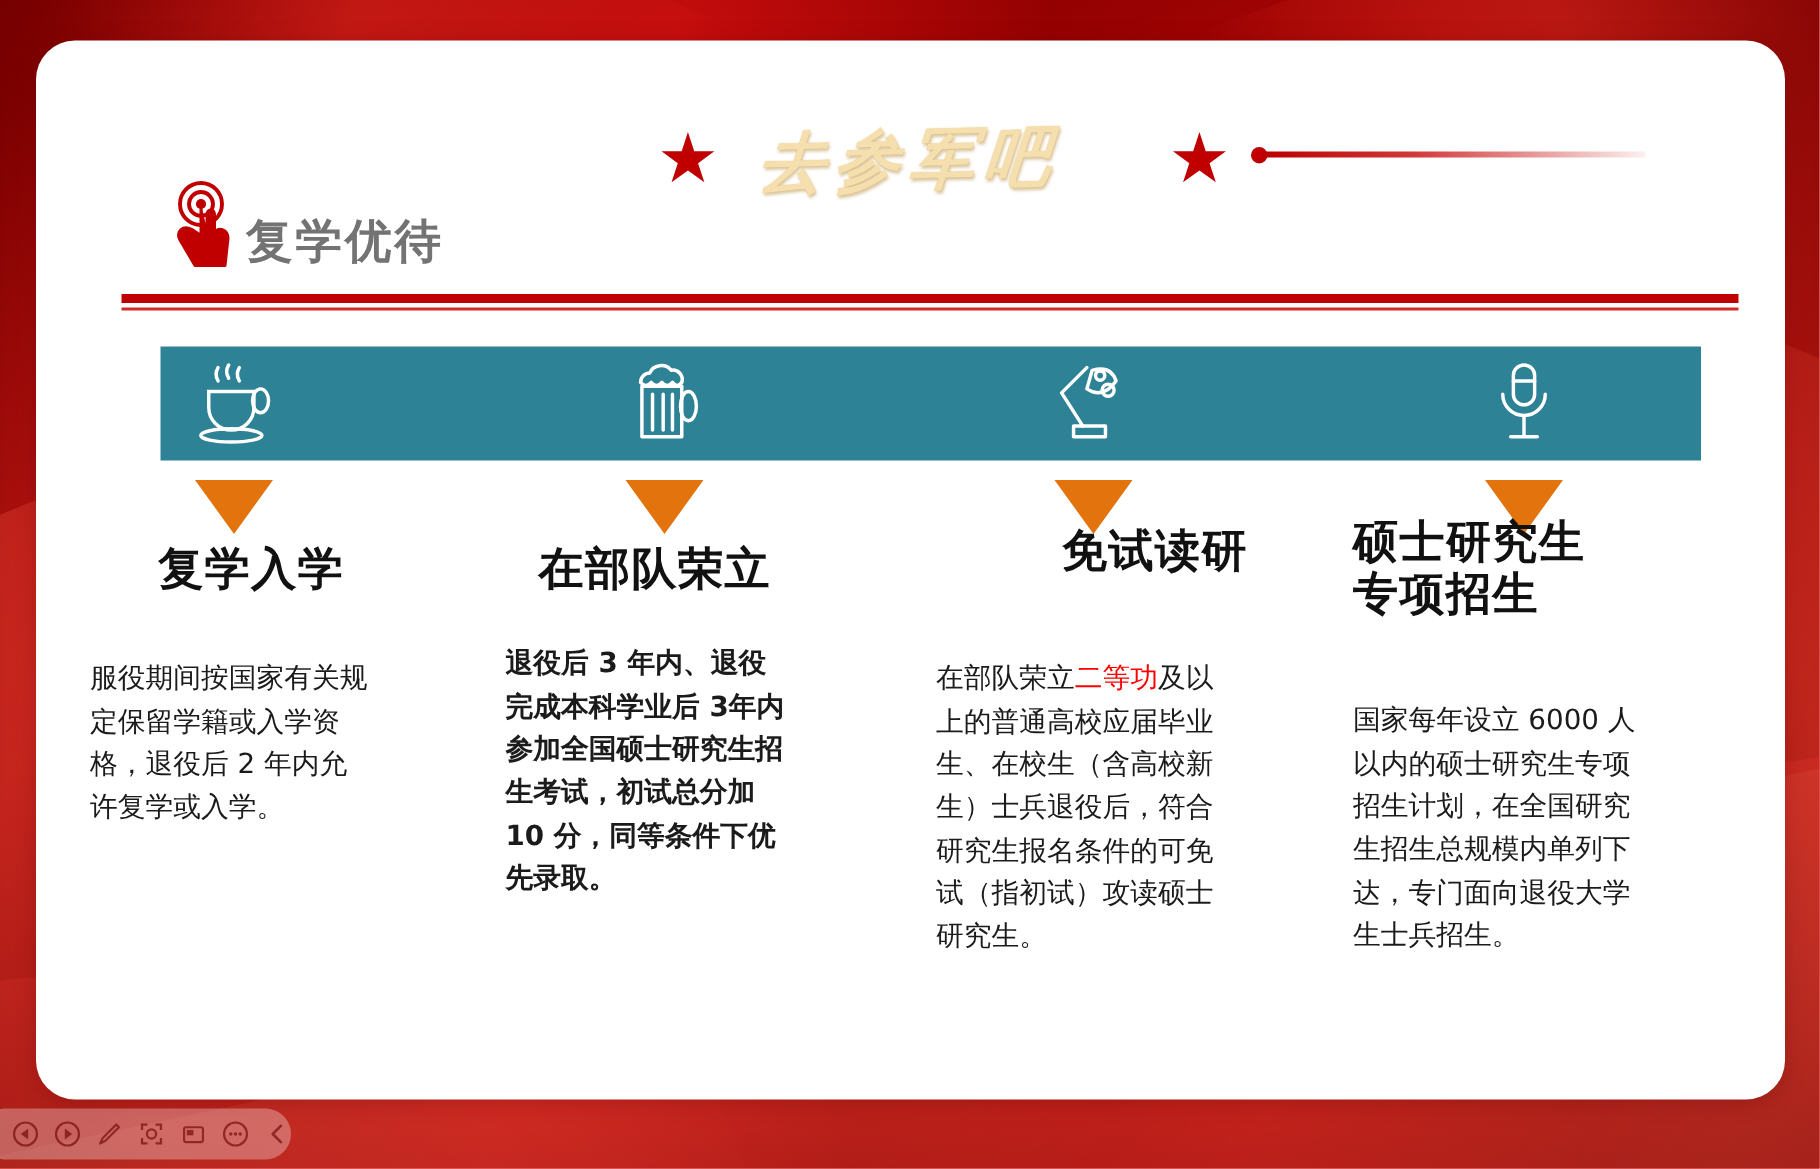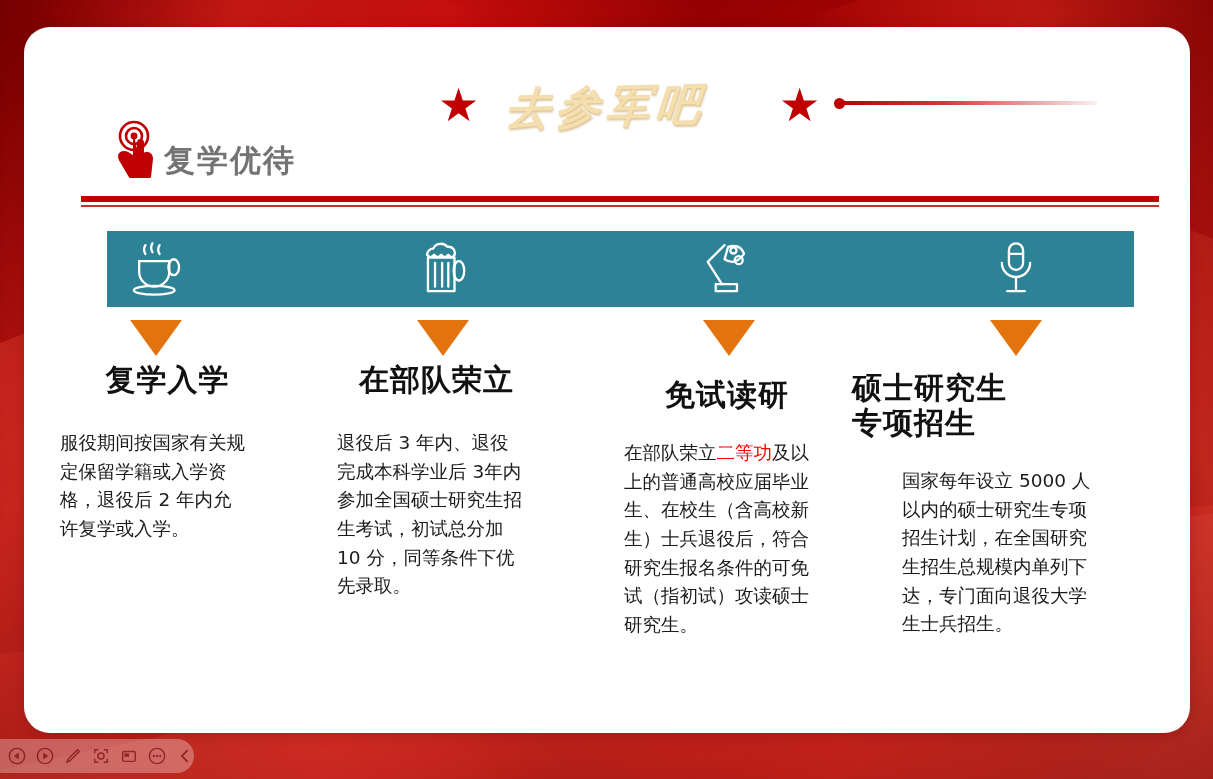--- a/index.html
+++ b/index.html
@@ -185,31 +185,31 @@
       </g>
     </svg>
   </span>
 
   <div class="tri" style="left:106px;"></div>
   <div class="tri" style="left:393px;"></div>
   <div class="tri" style="left:679px;"></div>
   <div class="tri" style="left:966px;"></div>
 
   <div class="col-head" style="left:36px; top:336px; width:215px; text-align:center;">复学入学</div>
-  <div class="col-body" style="left:36px; top:402px; width:190px;"><span>服役期间按国家有关规定保留学籍或入学资格，退役后 2 年内允许复学或入学。</span></div>
+  <div class="col-body" style="left:36px; top:412px; width:190px;"><span>服役期间按国家有关规定保留学籍或入学资格，退役后 2 年内允许复学或入学。</span></div>
 
   <div class="col-head" style="left:310px; top:336px; width:205px; text-align:center;">在部队荣立</div>
-  <div class="col-body" style="left:313px; top:402px; width:190px;"><span>退役后 3 年内、退役完成本科学业后 3年内参加全国硕士研究生招生考试，初试总分加 10 分，同等条件下优先录取。</span></div>
-
-  <div class="col-head" style="left:598px; top:351px; width:210px; text-align:center;">免试读研</div>
+  <div class="col-body" style="left:313px; top:402px; width:190px;font-weight:bold;"><span>退役后 3 年内、退役完成本科学业后 3年内参加全国硕士研究生招生考试，初试总分加 10 分，同等条件下优先录取。</span></div>
+
+  <div class="col-head" style="left:598px; top:324px; width:210px; text-align:right;">免试读研</div>
   <div class="col-body" style="left:600px; top:412px; width:200px;"><span>在部队荣立</span><span class="hl">二等功</span><span>及以上的普通高校应届毕业生、在校生（含高校新生）士兵退役后，符合研究生报名条件的可免试（指初试）攻读硕士研究生。</span></div>
 
-  <div class="col-head" style="left:828px; top:318px; width:230px;margin-top:26px;">硕士研究生
+  <div class="col-head" style="left:878px; top:318px; width:230px;">硕士研究生
 专项招生</div>
-  <div class="col-body" style="left:878px; top:440px; width:198px;"><span>国家每年设立 5000 人以内的硕士研究生专项招生计划，在全国研究生招生总规模内单列下达，专门面向退役大学生士兵招生。</span></div>
+  <div class="col-body" style="left:878px; top:440px; width:198px;"><span>国家每年设立 6000 人以内的硕士研究生专项招生计划，在全国研究生招生总规模内单列下达，专门面向退役大学生士兵招生。</span></div>
 </div>
 
 <div class="toolbar">
   <span class="tb-btn">
     <svg viewBox="0 0 20 20" width="18" height="18">
         <circle cx="10" cy="10" r="8.5" fill="none" stroke="#6b0000" stroke-width="1.6"></circle>
         <path d="M12 6 L6.5 10 L12 14 Z" fill="#6b0000"></path>
       </svg>
   </span>
   <span class="tb-btn">

